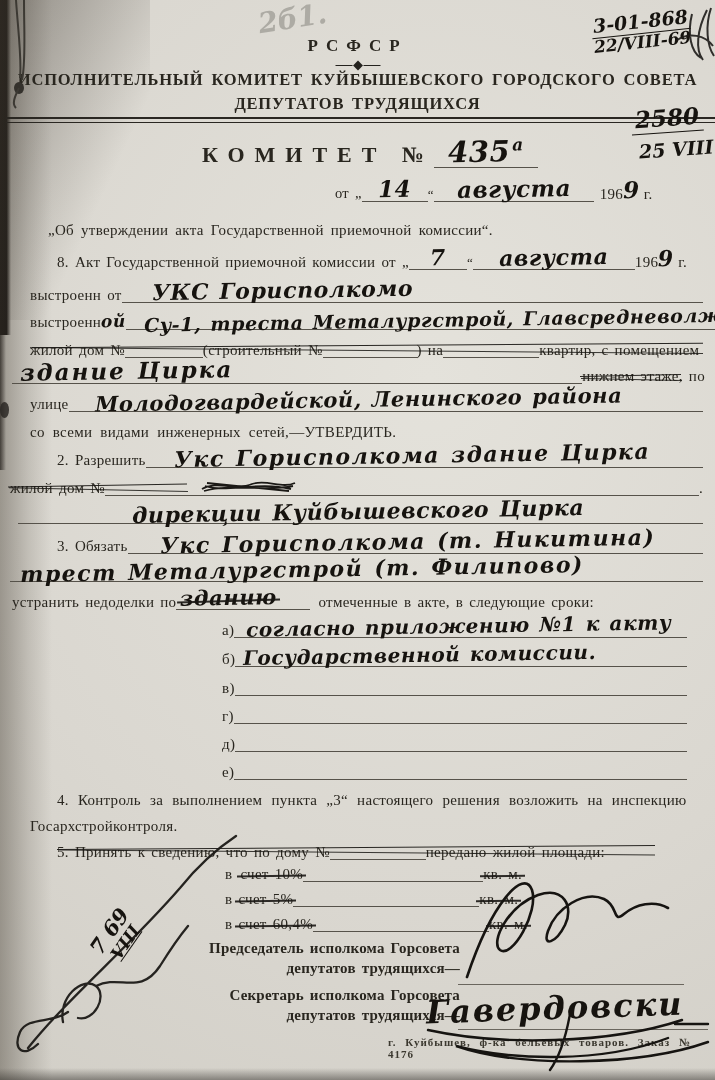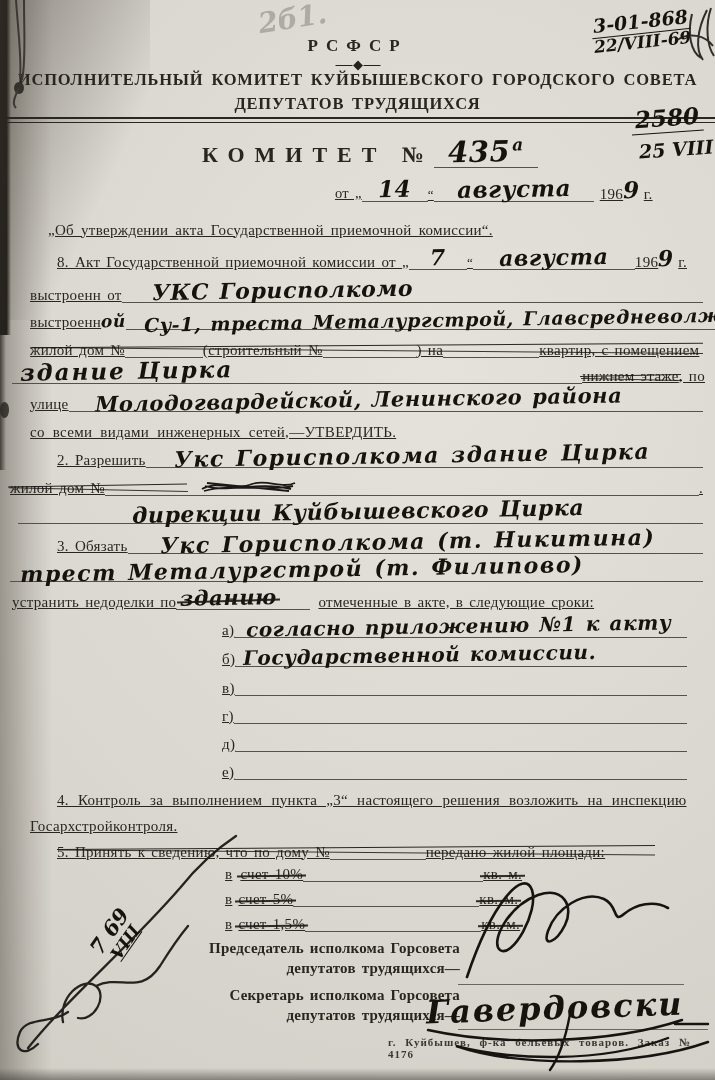--- a/index.html
+++ b/index.html
@@ -18,21 +18,21 @@
     background:linear-gradient(to right,rgba(66,59,48,.42),rgba(66,59,48,.16) 55%,rgba(66,59,48,0));}
   .corner-shade{position:absolute;left:0;top:0;width:150px;height:320px;
     background:linear-gradient(115deg,rgba(54,48,40,.45),rgba(54,48,40,0) 65%);}
   .bottom-shade{position:absolute;left:0;right:0;bottom:0;height:12px;
     background:linear-gradient(to top,rgba(35,32,28,.45),rgba(35,32,28,0));}
   .edge-dot{position:absolute;left:0;top:402px;width:9px;height:16px;border-radius:50%;
     background:#2b2824;opacity:.85;}
   
   .row{position:absolute;display:flex;align-items:flex-end;height:22px;white-space:nowrap;
     font-size:15px;letter-spacing:.3px;word-spacing:2px;}
-  .printed{line-height:1.1;text-decoration:underline;}
+  .printed{line-height:1.1;}
   .fill{border-bottom:1.4px solid var(--rule);display:flex;align-items:flex-end;padding:0 4px;min-height:20px;}
   .grow{flex:1;}
   .hand{font-family:"DejaVu Serif", serif;font-style:italic;font-weight:700;color:var(--hand-ink);
     line-height:.95;letter-spacing:.6px;transform:rotate(-1deg);font-size:20px;padding-bottom:1px;}
   
   .xx{position:relative;display:inline-block;}
   .xx::before{content:"";position:absolute;left:-2px;right:-2px;top:46%;border-top:1.9px solid rgba(25,23,20,.92);transform:rotate(-1deg);}
   .xx::after{content:"";position:absolute;left:-1px;right:-3px;top:68%;border-top:1.7px solid rgba(25,23,20,.85);transform:rotate(1.2deg);}
   .xline::before{content:"";position:absolute;left:0;right:0;top:42%;border-top:1.9px solid rgba(25,23,20,.92);transform:rotate(-.4deg);z-index:2;}
   .xline::after{content:"";position:absolute;left:2px;right:0;top:64%;border-top:1.7px solid rgba(25,23,20,.85);transform:rotate(.5deg);z-index:2;}
@@ -287,21 +287,21 @@
     <span class="printed x1">кв. м.</span>
   </div>
   <div class="row" style="left:225px;top:885px">
     <span class="printed">в</span>
     <span class="printed x1" style="margin-left:6px">счет 5%</span>
     <span class="fill" style="width:178px"></span>
     <span class="printed x1">кв. м.</span>
   </div>
   <div class="row" style="left:225px;top:910px">
     <span class="printed">в</span>
-    <span class="printed x1" style="margin-left:6px">счет 1,5%</span>
+    <span class="printed x1" style="margin-left:6px">счет 60,4%</span>
     <span class="fill" style="width:168px"></span>
     <span class="printed x1">кв. м.</span>
   </div>
 
   <div class="siglabel" style="left:188px;top:939px">
     <div>Председатель исполкома Горсовета</div>
     <div>депутатов трудящихся—</div>
   </div>
   <div class="uline" style="left:458px;top:984px;width:226px"></div>
 

